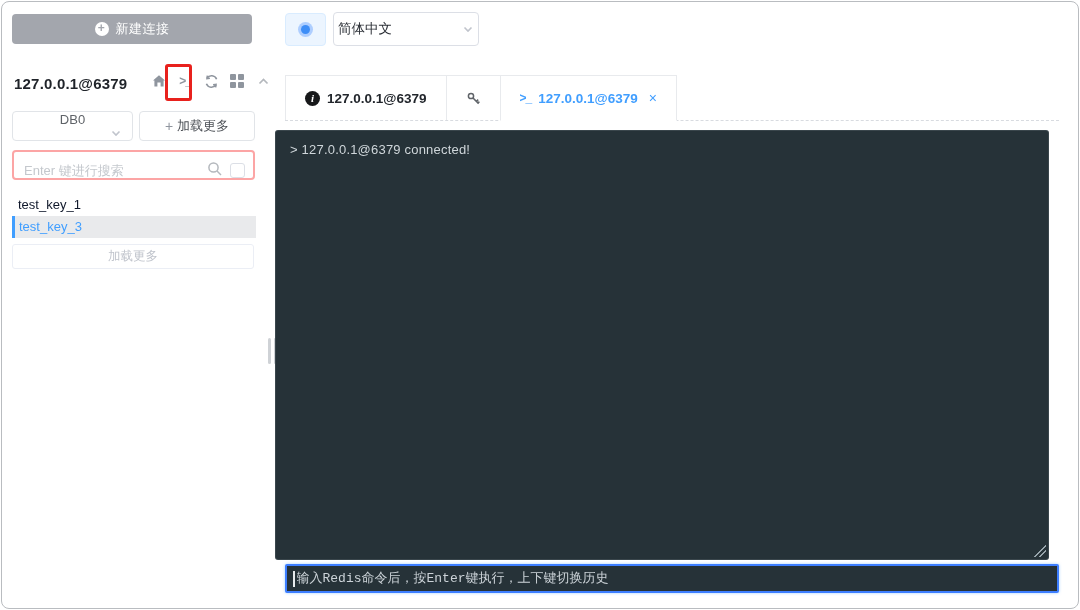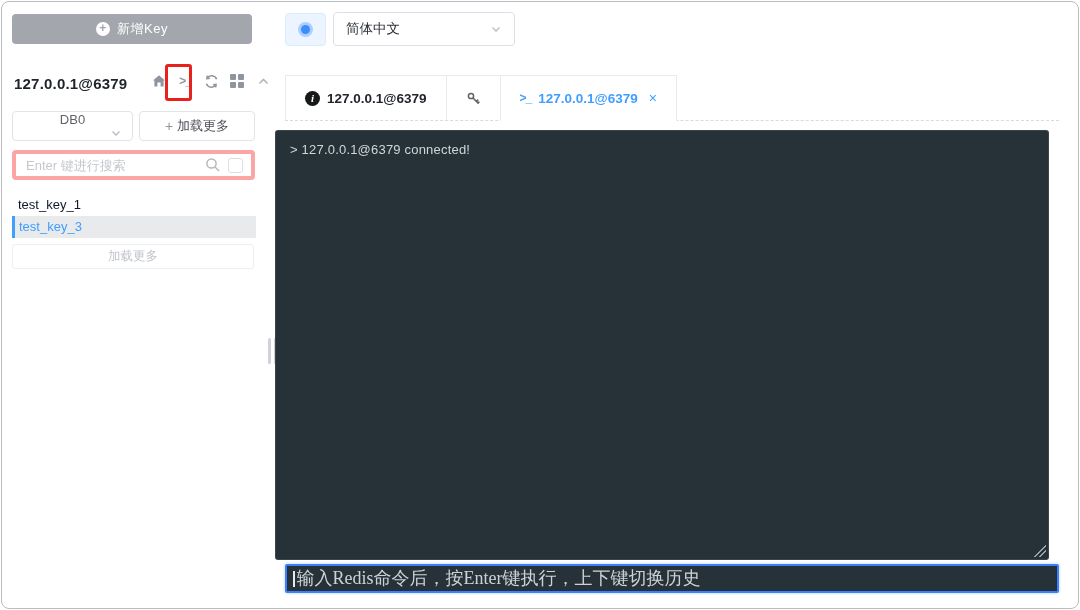--- a/index.html
+++ b/index.html
@@ -37,21 +37,21 @@
   }
   .db-row-select .chev { margin-left:auto; }
   .btn-add-key {
     position:absolute; left:137px; top:109px; width:116px; height:30px;
     border:1px solid #e1e4e8; border-radius:4px; background:#fff;
     font-size:13px; color:#4b4f55; display:flex; align-items:center; justify-content:center; gap:4px; cursor:pointer;
   }
   .plus-glyph { color:#8f959e; font-size:14px; }
   .search-wrap {
     position:absolute; left:10px; top:148px; width:243px; height:30px;
-    border:4px solid #fca5a5; border-radius:4px; background:#fff; display:flex; align-items:center;
+    border:2px solid #fca5a5; border-radius:4px; background:#fff; display:flex; align-items:flex-end;
   }
   .search-wrap input {
     flex:1; border:none; outline:none; font-size:13px; padding:0 0 0 10px; color:#333;
     font-family:"Liberation Sans", sans-serif; background:transparent; min-width:0;
   }
   .search-wrap input::placeholder { color:#c4c8cd; }
   .search-mag { width:18px; height:18px; margin-right:6px; cursor:pointer; }
   .search-checkbox {
     width:15px; height:15px; border:1px solid #dcdfe6; border-radius:3px; background:#fff; margin-right:8px; cursor:pointer;
   }
@@ -75,23 +75,23 @@
   .dot-btn {
     position:absolute; left:283px; top:11px; width:41px; height:33px;
     background:#ecf5ff; border:1px solid #d9ecff; border-radius:4px; cursor:pointer;
     display:flex; align-items:center; justify-content:center;
   }
   .dot-btn i {
     width:9px; height:9px; border-radius:50%; background:#3e8ef7;
     box-shadow:0 0 0 3px rgba(100,160,255,.45);
   }
   .lang-select {
-    position:absolute; left:331px; top:10px; width:182px; height:34px;
+    position:absolute; left:331px; top:10px; width:146px; height:34px;
     border:1px solid #dcdfe6; border-radius:4px; background:#fff; cursor:pointer;
-    display:flex; align-items:center; font-size:13.5px; color:#2b2f36; padding:0 12px;
+    display:flex; align-items:center; font-size:13.5px; color:#2b2f36; padding:0 4px;
   }
   .lang-select .chev { margin-left:auto; }
   .chev { width:12px; height:12px; }
   
   .tabbar {
     position:absolute; left:283px; top:73px; width:774px; height:46px;
     display:flex; align-items:stretch; border-bottom:1px dashed #d8dbe0;
   }
   .tab {
     display:flex; align-items:center; gap:7px; padding:0 19px; background:#fff; cursor:pointer;
@@ -120,33 +120,33 @@
       linear-gradient(135deg, transparent 0 52%, #97a4ab 52% 58%, transparent 58% 72%, #97a4ab 72% 78%, transparent 78%);
   }
   .terminal-input-wrap {
     position:absolute; left:283px; top:562px; width:774px; height:29px;
     background:#263238; border:2px solid #3d7eff; border-radius:2px;
     display:flex; align-items:center; box-shadow:0 0 3px rgba(64,158,255,.5);
   }
   .terminal-input-wrap .caret { width:1.5px; height:16px; background:#e6eaec; margin-left:6px; }
   .terminal-input-wrap input {
     flex:1; background:transparent; border:none; outline:none; color:#14b8a6;
-    font-size:18px; font-family:Liberation Serif, serif; padding:0 6px 0 2px; min-width:0;
+    font-size:13px; font-family:Liberation Mono, monospace; padding:0 6px 0 2px; min-width:0;
   }
   .terminal-input-wrap input::placeholder { color:#ccd3d8; opacity:1; }
   svg { display:block; }
 </style>
 </head>
 <body>
 
 <div class="frame">
 
   <button class="btn-new-conn">
     <span class="plus-circle">+</span>
-    <span>新增Key</span>
+    <span>新建连接</span>
   </button>
 
   <div class="conn-row">
     <span class="conn-name">127.0.0.1@6379</span>
     <span class="conn-icons">
       <span class="icon-btn">
         <svg width="16" height="16" viewBox="0 0 16 16">
             <path d="M8 2.2 L14 7.4 L12.6 7.4 L12.6 13.4 L9.6 13.4 L9.6 9.6 L6.4 9.6 L6.4 13.4 L3.4 13.4 L3.4 7.4 L2 7.4 Z" fill="#8f959e"></path>
           </svg>
       </span>

